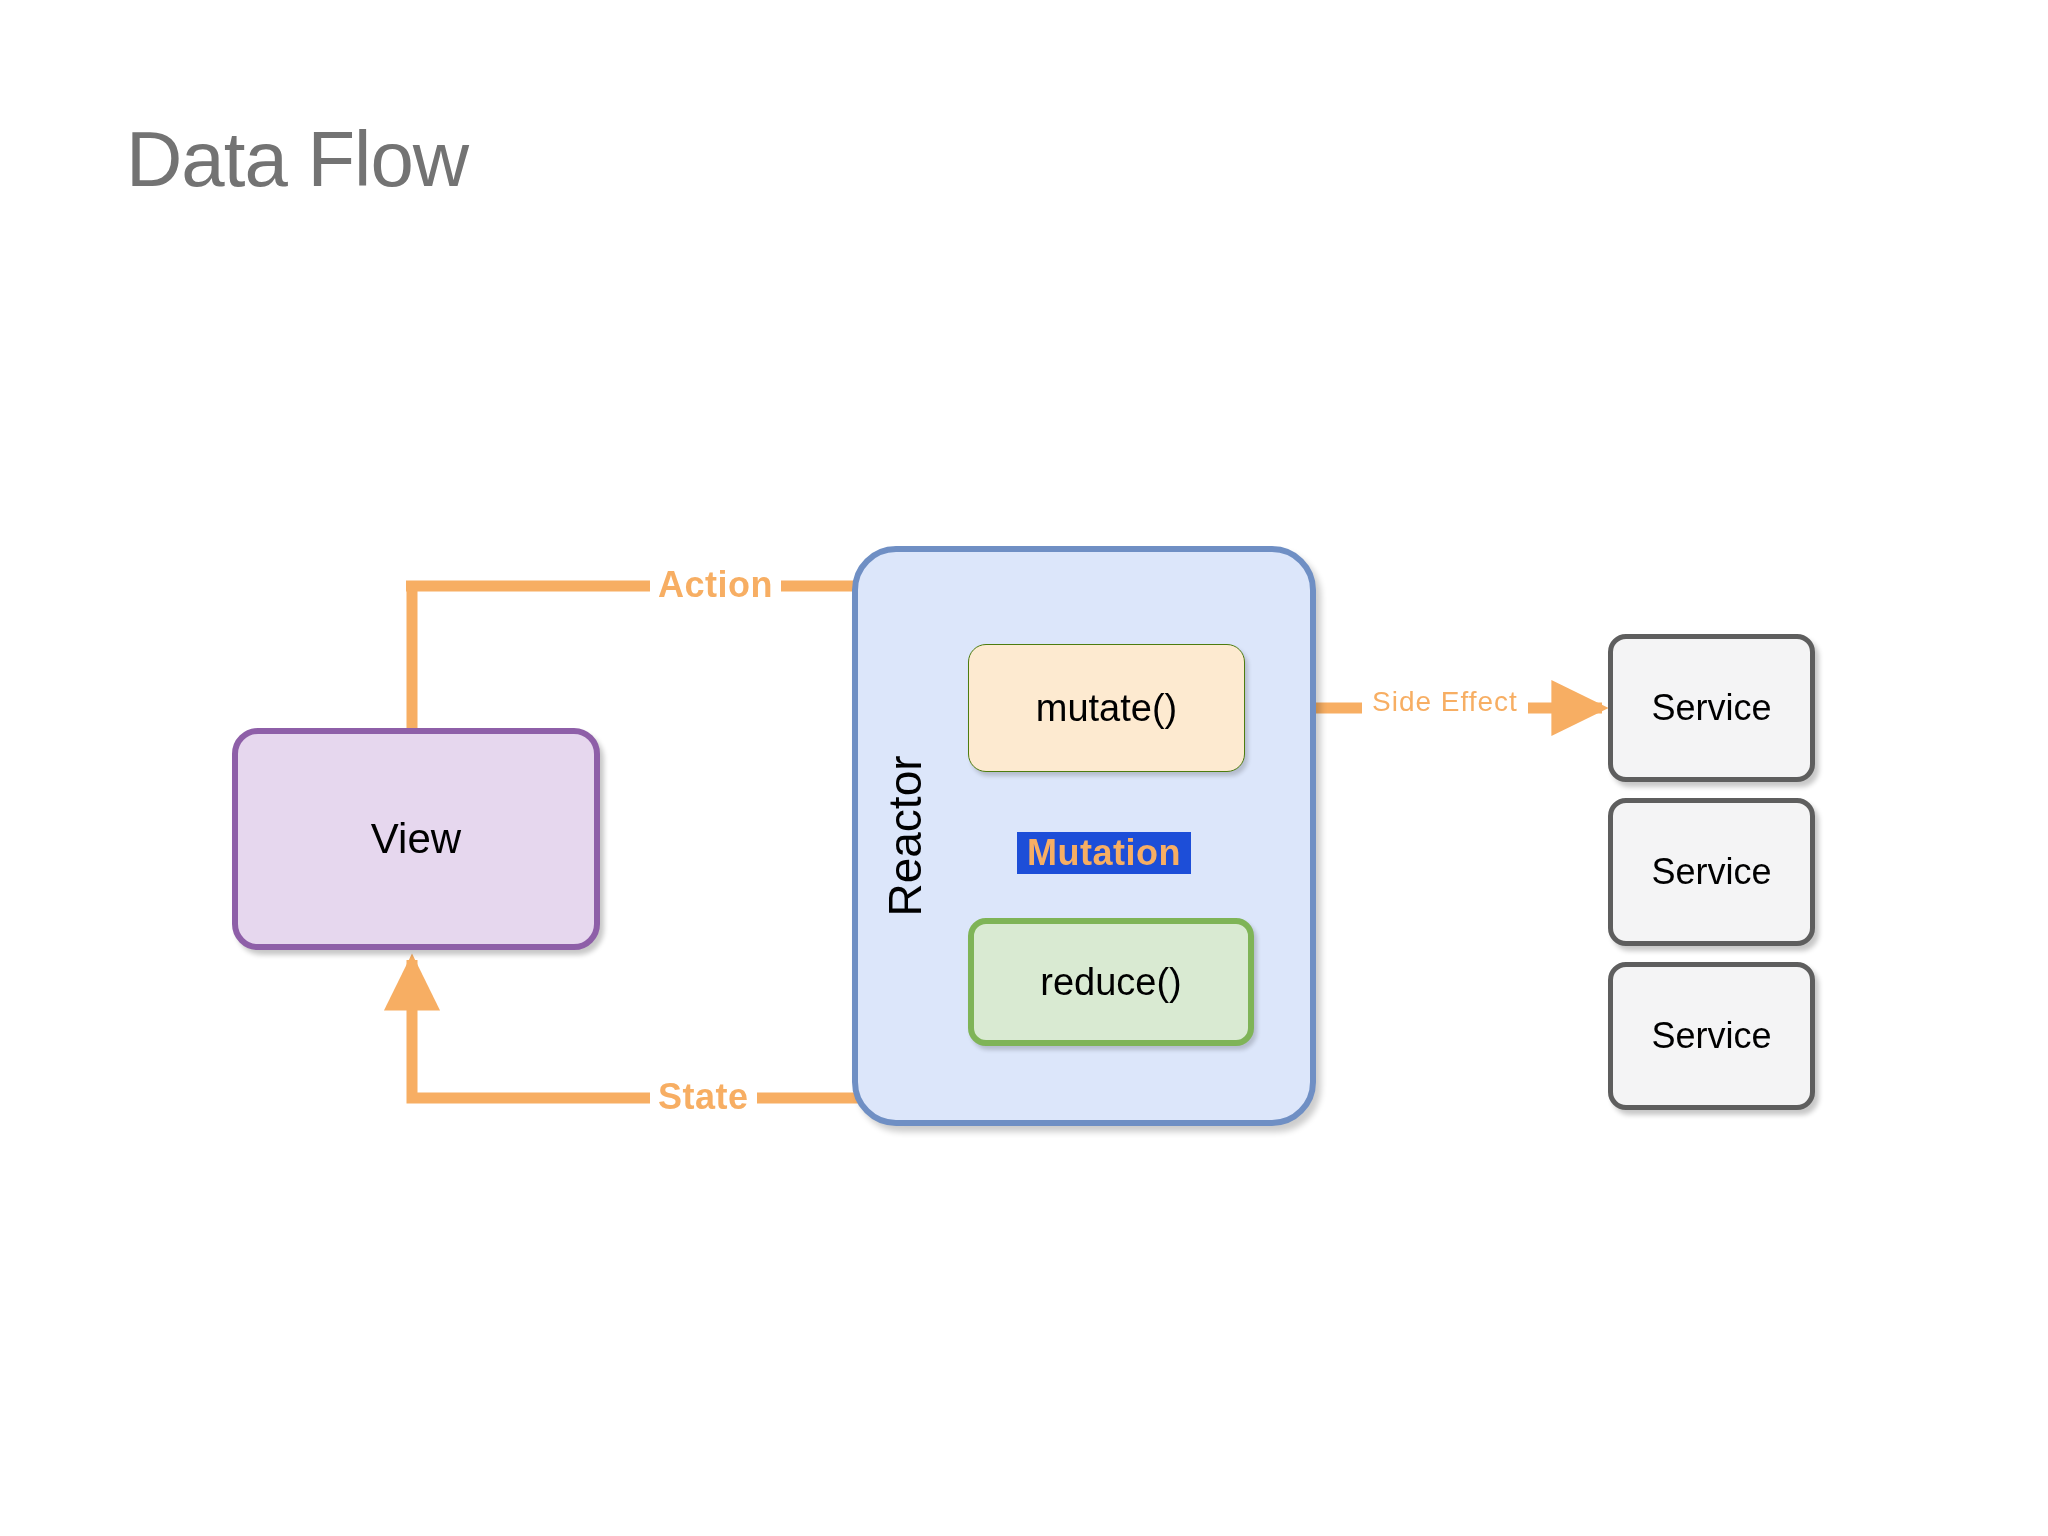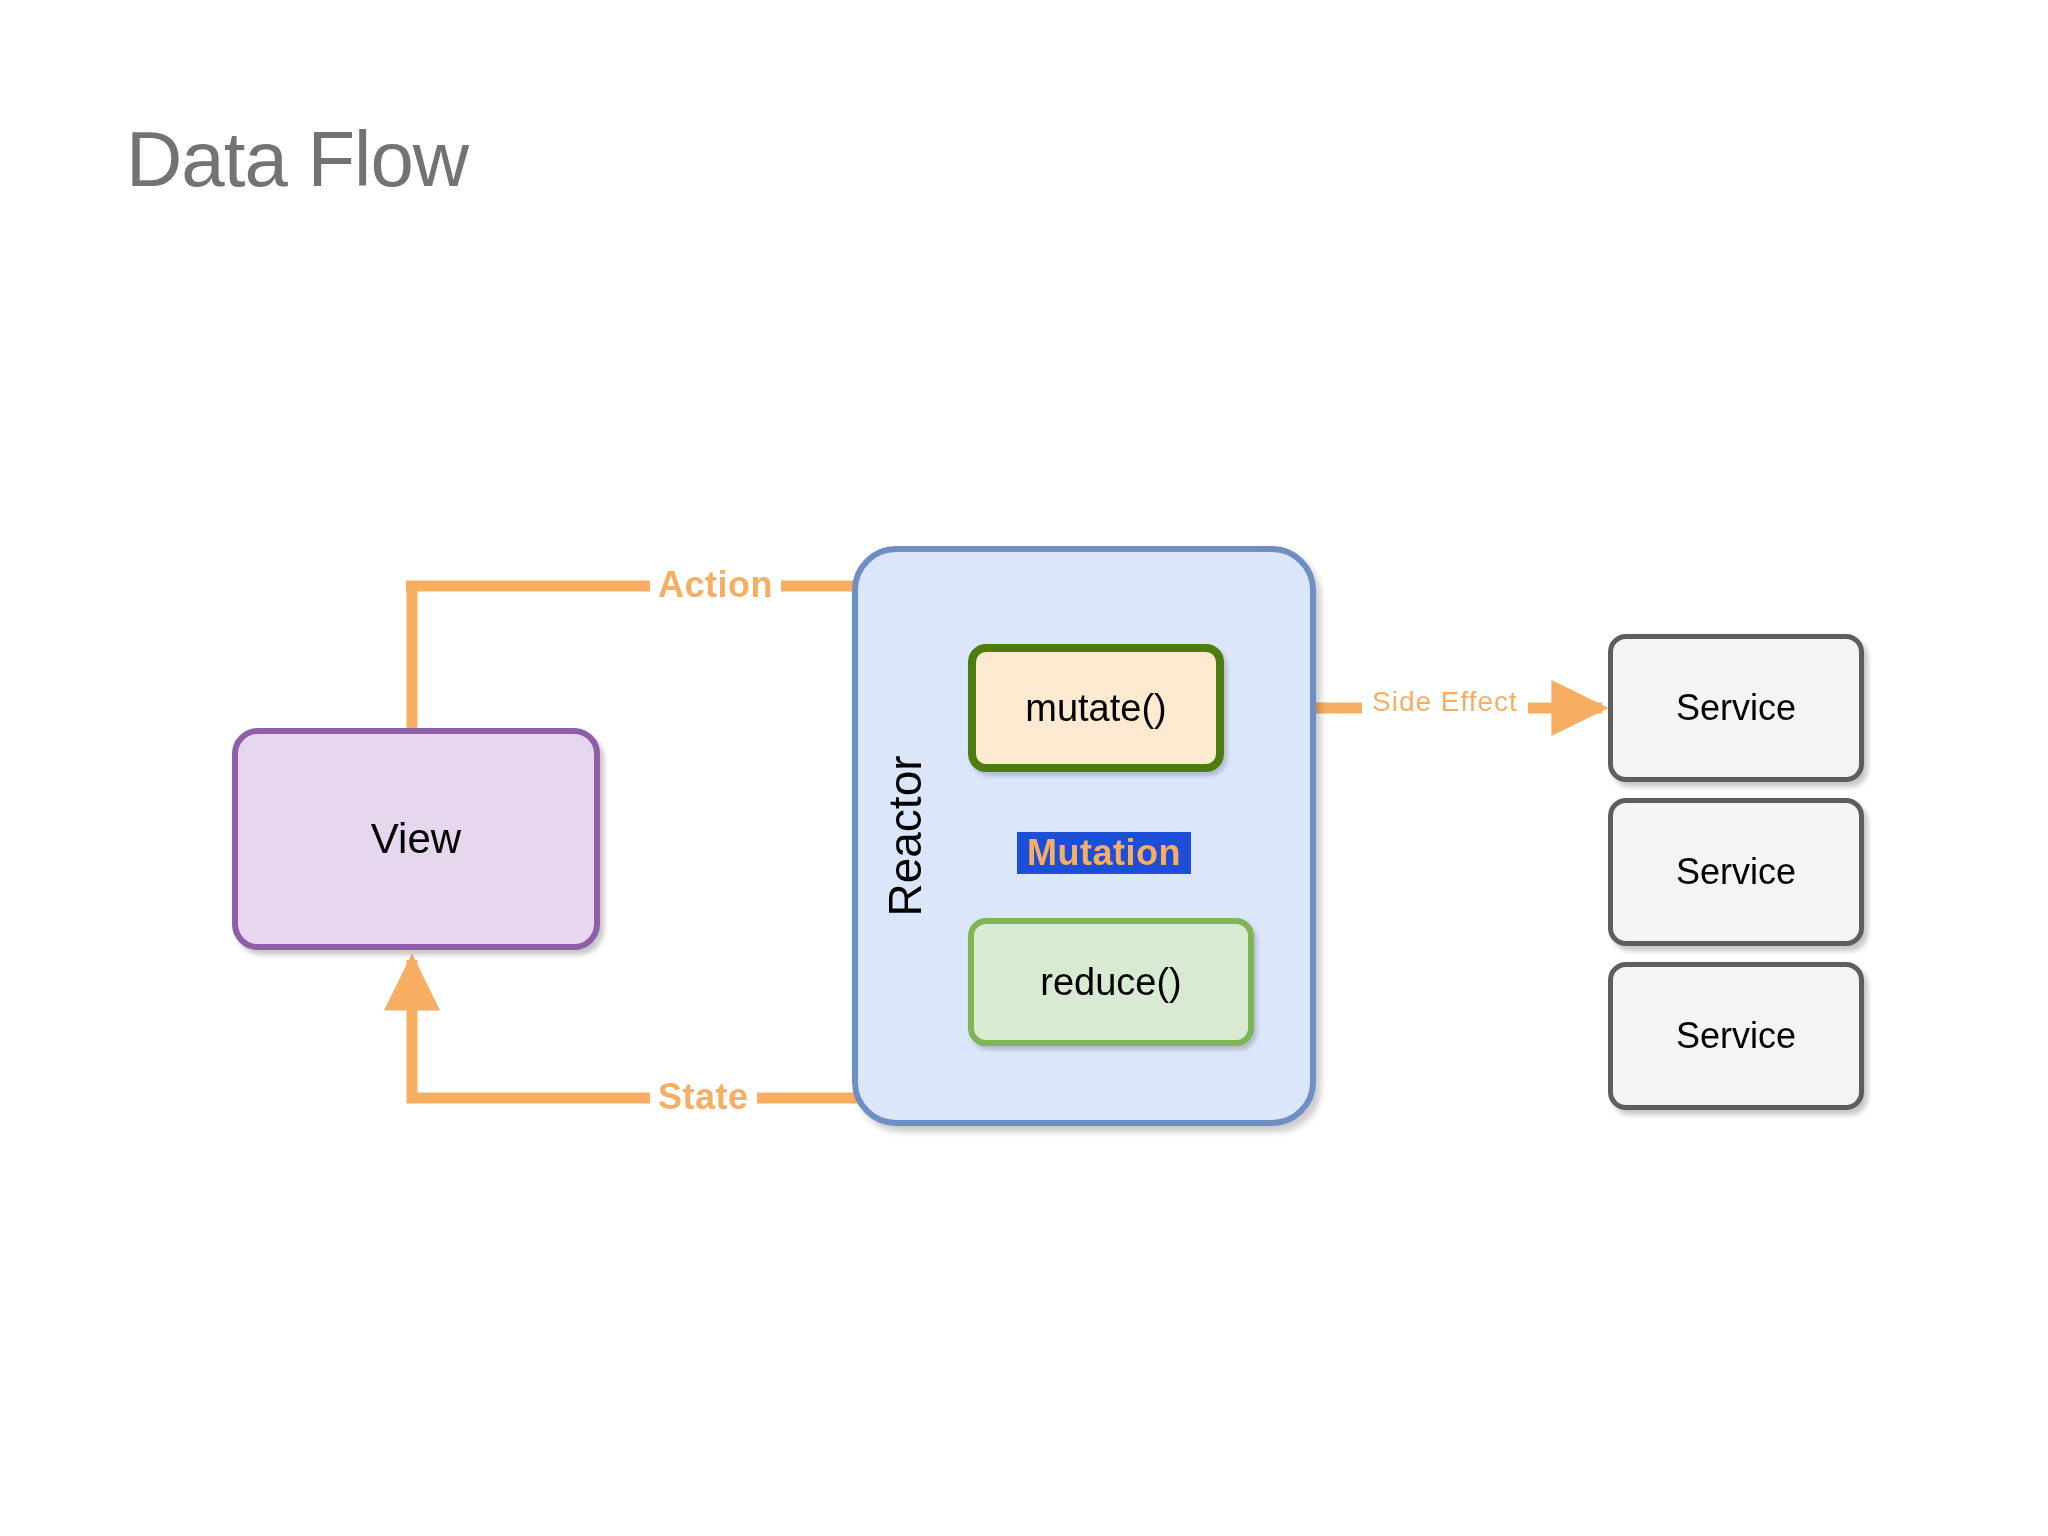--- a/index.html
+++ b/index.html
@@ -95,24 +95,24 @@
     font-size: 46px;
     font-weight: 400;
     color: #000;
     white-space: nowrap;
   }
 
   
   #node-mutate {
     left: 968px;
     top: 644px;
-    width: 256px;
+    width: 277px;
     height: 128px;
     background: #FDEAD0;
-    border: 8px solid #4d7c0f;
+    border: 1px solid #4d7c0f;
     border-radius: 18px;
     box-shadow: 3px 4px 4px rgba(0,0,0,0.18);
     z-index: 4;
   }
 
   
   #node-reduce {
     left: 968px;
     top: 918px;
     width: 286px;
@@ -120,21 +120,21 @@
     background: #D9EAD2;
     border: 6px solid #7FB457;
     border-radius: 18px;
     box-shadow: 3px 4px 4px rgba(0,0,0,0.18);
     z-index: 4;
   }
 
   
   .node-service {
     left: 1608px;
-    width: 256px;
+    width: 207px;
     height: 148px;
     background: #F4F4F5;
     border: 5px solid #5E5E5E;
     border-radius: 18px;
     box-shadow: 4px 5px 5px rgba(0,0,0,0.22);
     font-size: 36px;
   }
   #node-service-1 { top: 634px; }
   #node-service-2 { top: 798px; }
   #node-service-3 { top: 962px; }

